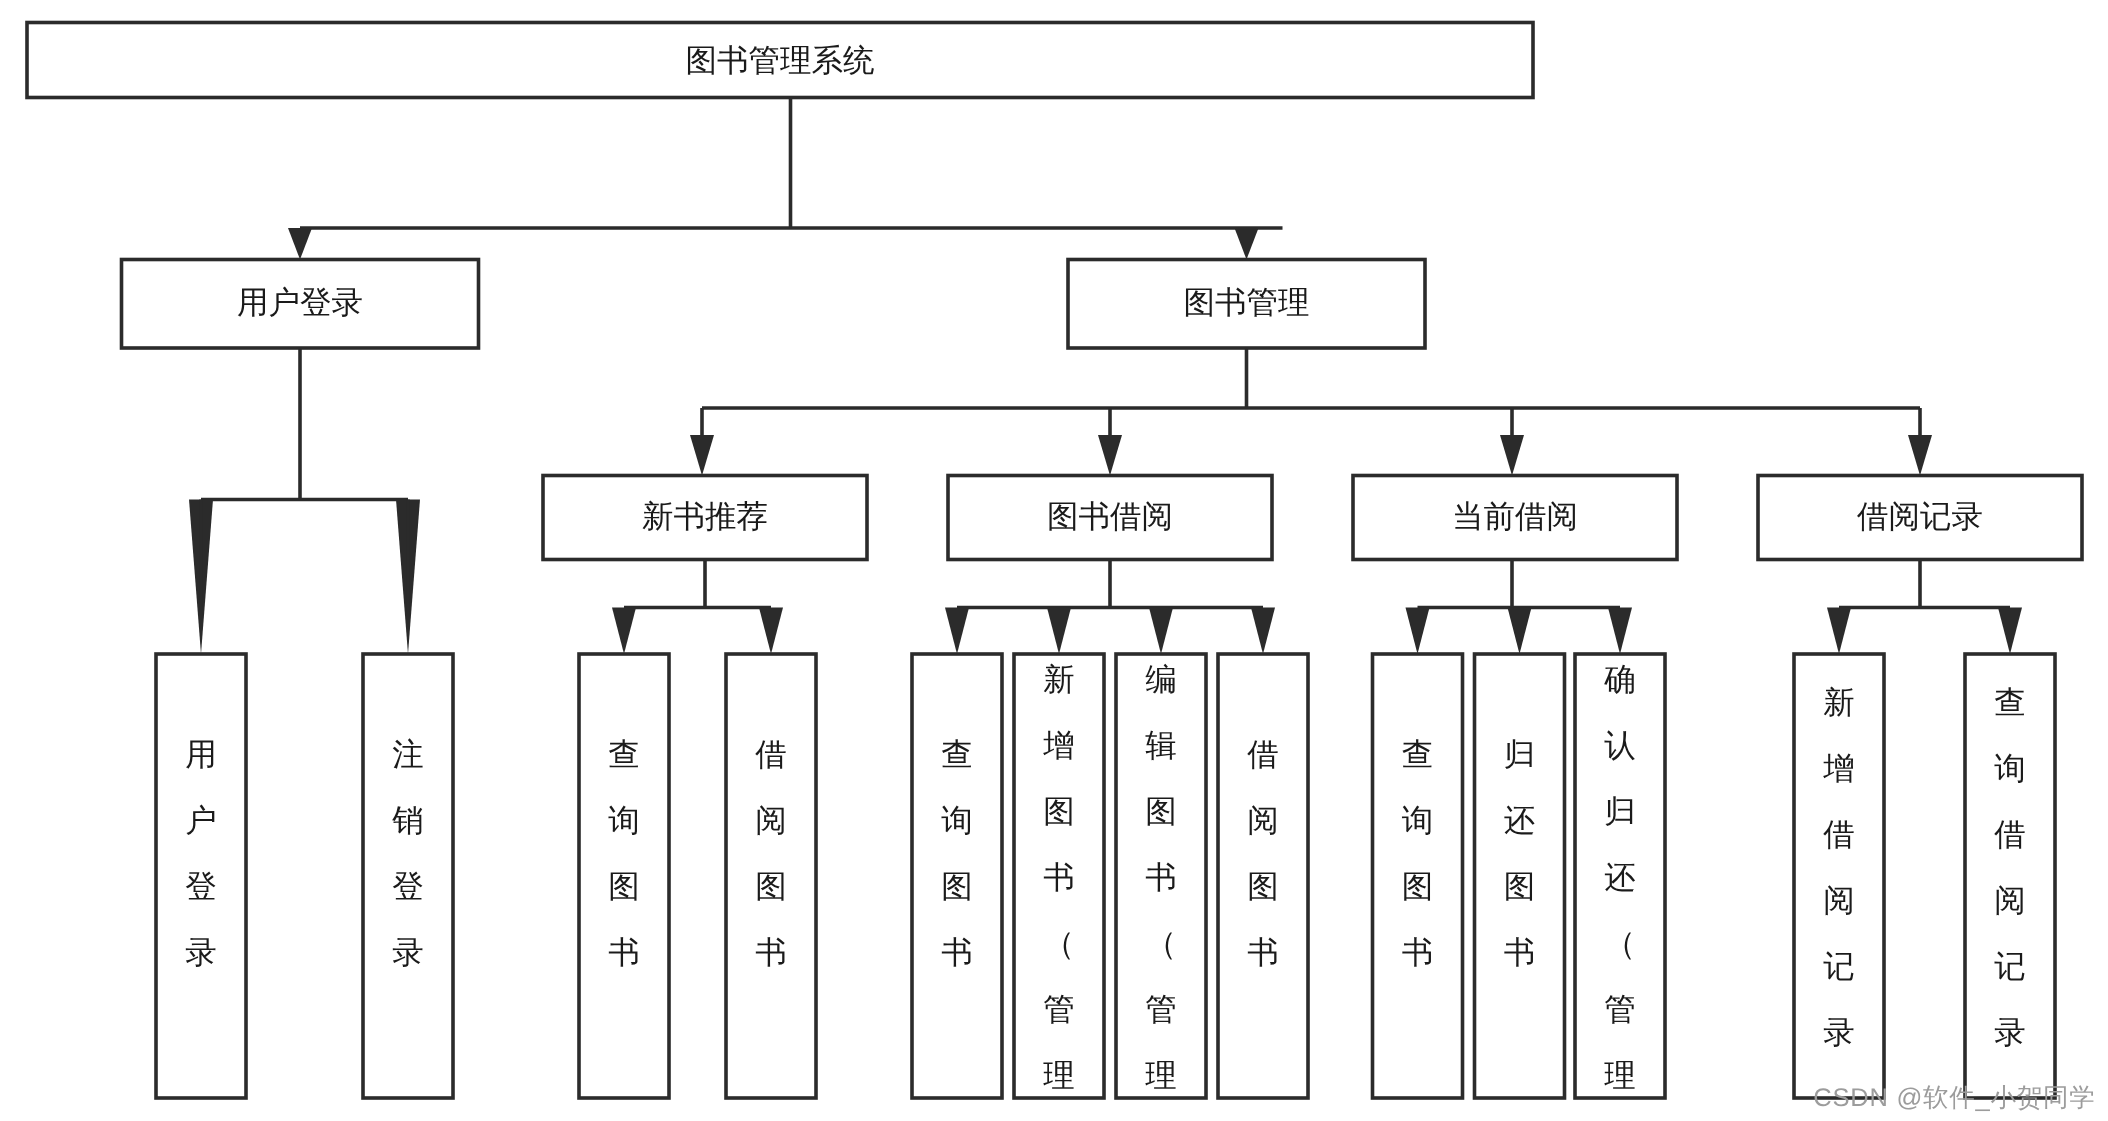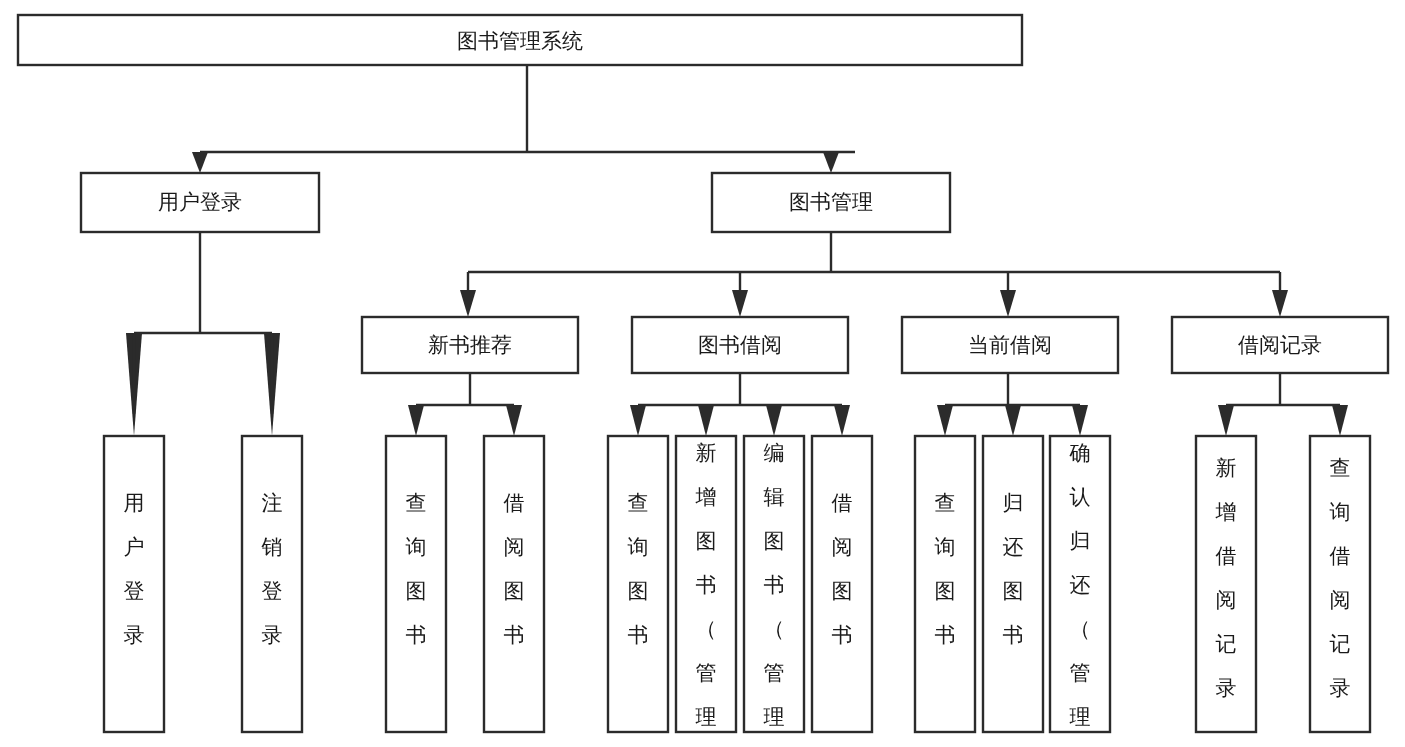--- a/index.html
+++ b/index.html
@@ -228,14 +228,15 @@
       <text class="node-label-vertical" x="1226" y="475"><tspan x="1226" y="475">新</tspan><tspan x="1226" y="519">增</tspan><tspan x="1226" y="563">借</tspan><tspan x="1226" y="607">阅</tspan><tspan x="1226" y="651">记</tspan><tspan x="1226" y="695">录</tspan></text>
     </g>
 
     <g>
       <rect class="node-rect" x="1310" y="436" width="60" height="296"></rect>
       <text class="node-label-vertical" x="1340" y="475"><tspan x="1340" y="475">查</tspan><tspan x="1340" y="519">询</tspan><tspan x="1340" y="563">借</tspan><tspan x="1340" y="607">阅</tspan><tspan x="1340" y="651">记</tspan><tspan x="1340" y="695">录</tspan></text>
     </g>
 
   </svg>
 
+  <div class="watermark">CSDN @软件_小贺同学</div>
 
 </div>
 
 </body></html>

